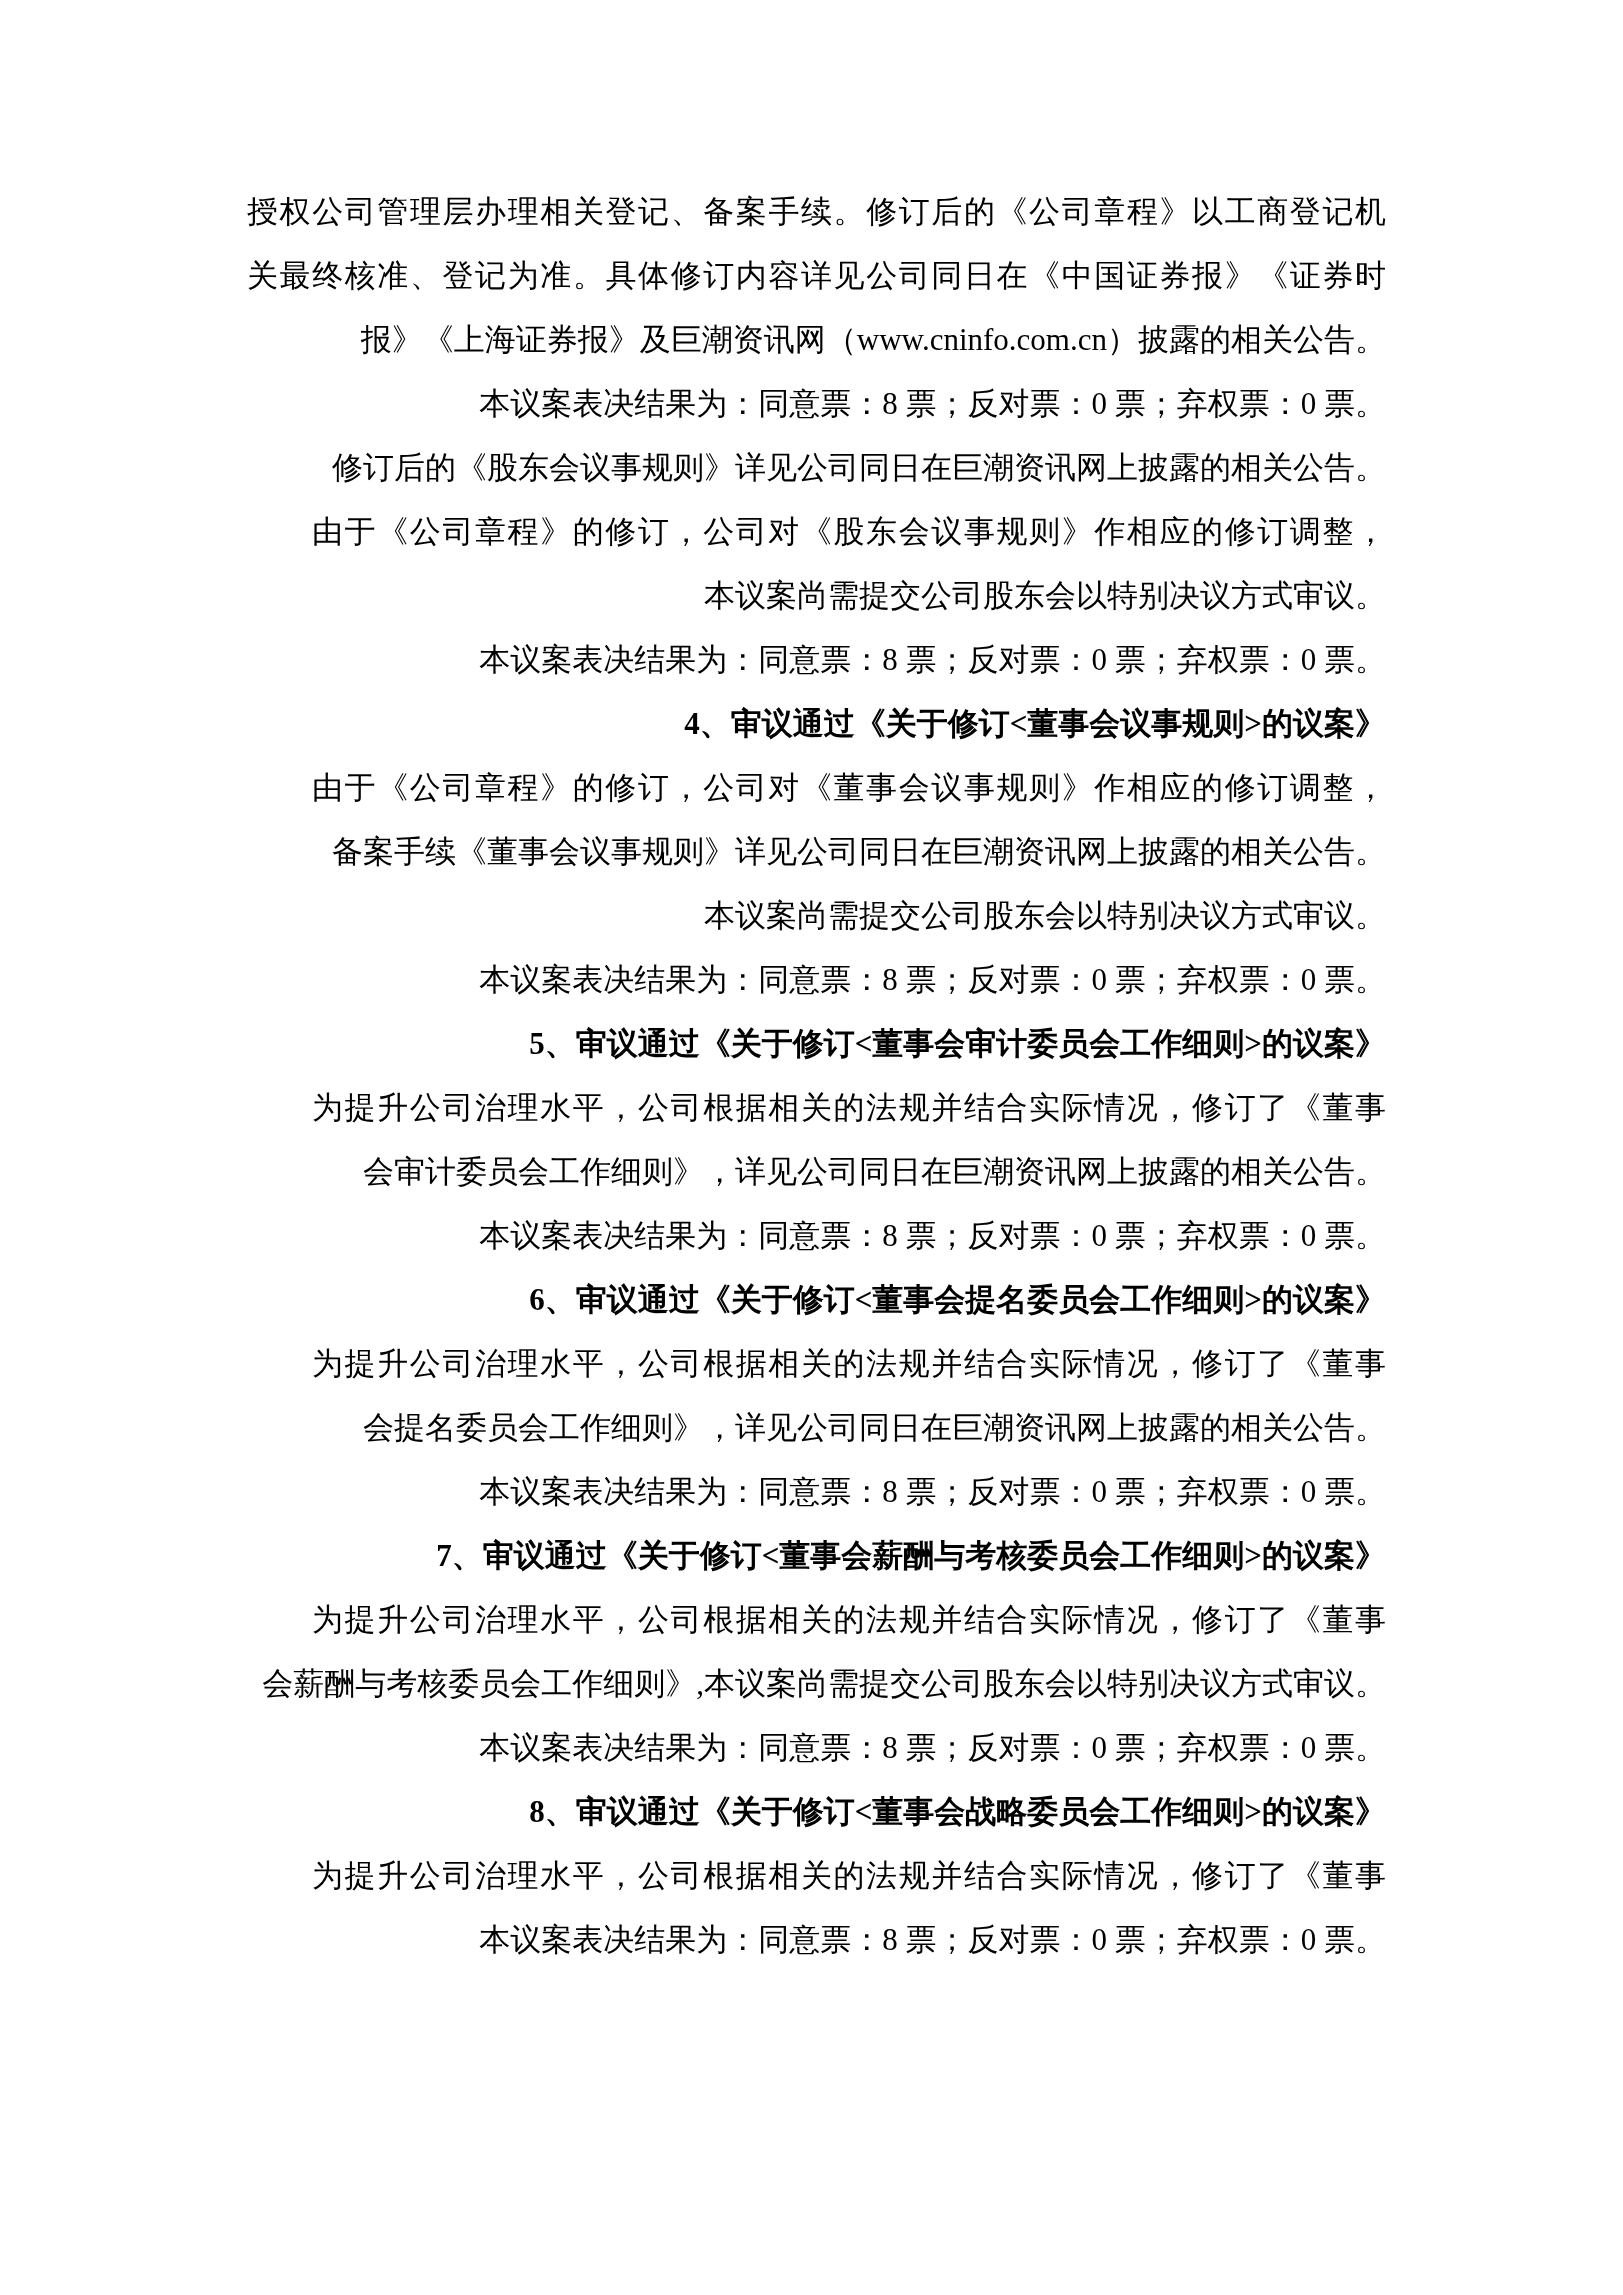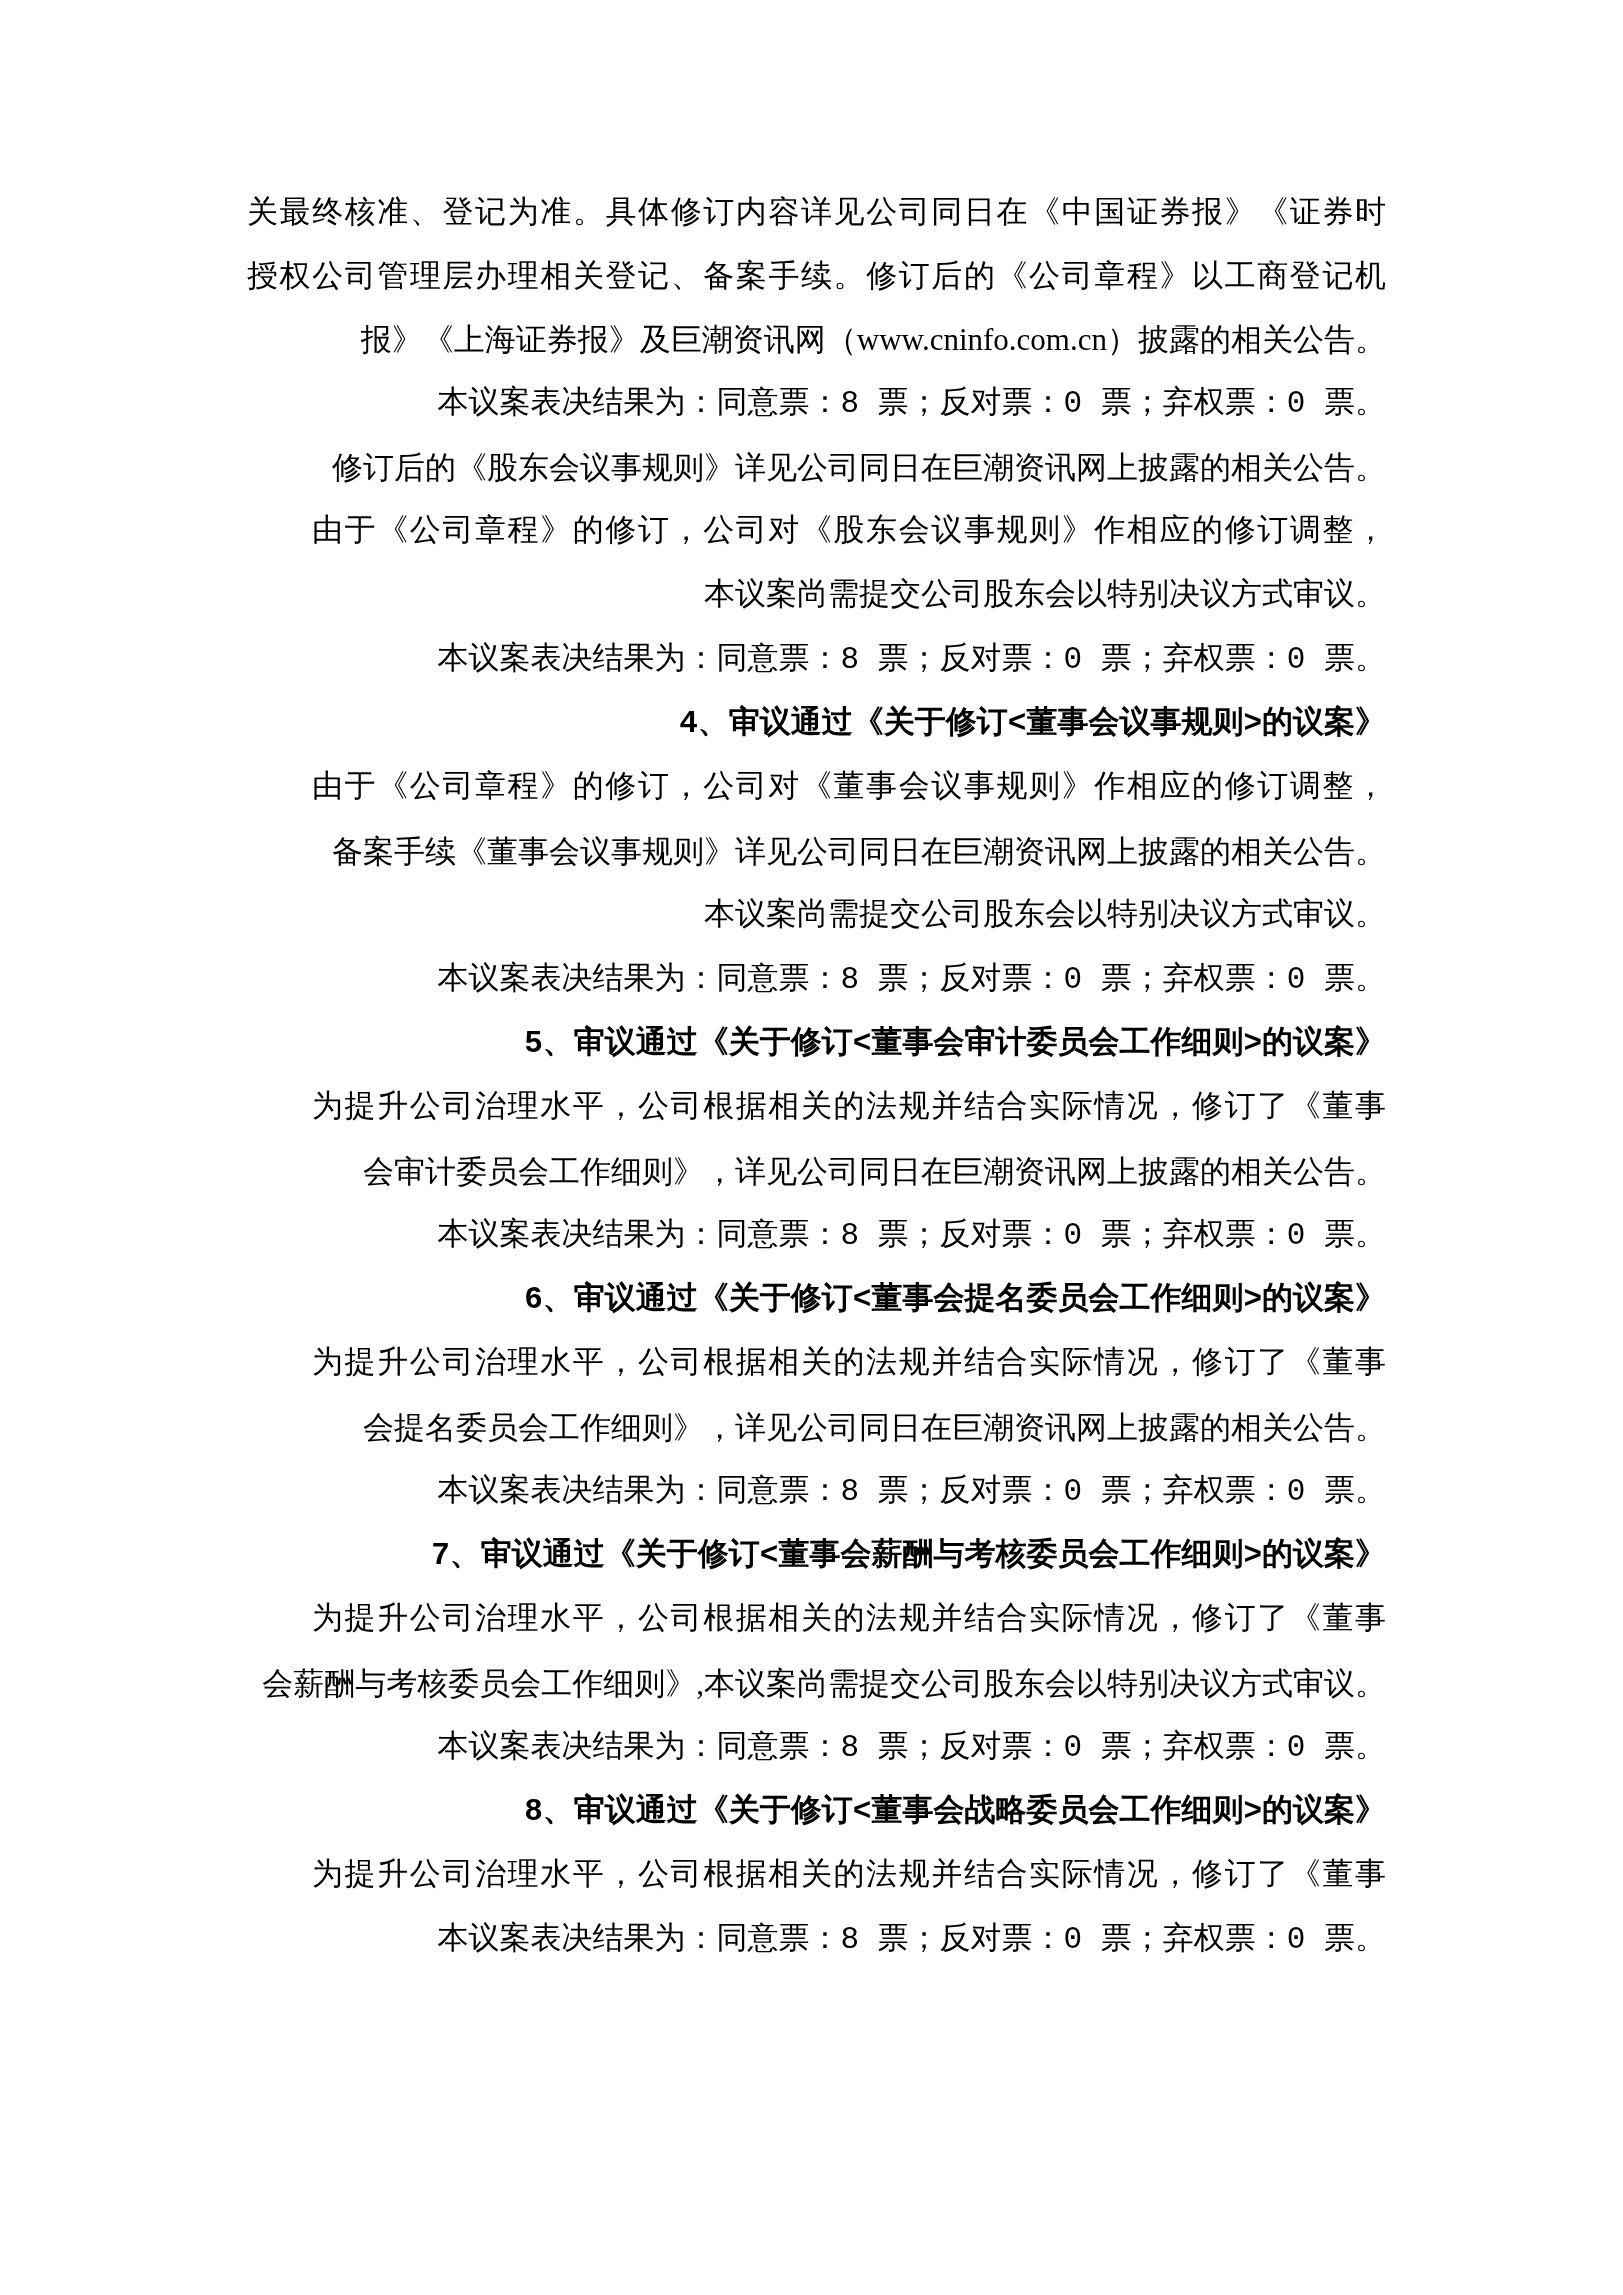--- a/index.html
+++ b/index.html
@@ -24,32 +24,32 @@
   .line {
     display: block;
     height: 64px;
     text-align: right;
   }
   
   .just {
     text-align: justify;
     text-align-last: justify;
   }
-  .indent { text-indent: 65px; font-family: Liberation Mono, monospace; }
+  .indent { text-indent: 65px; }
   .bold { font-weight: bold; }
 </style>
 </head>
 <body>
 
 <div class="page">
   <div class="content">
 
     <div>
+      <span class="line just">授权公司管理层办理相关登记、备案手续。修订后的《公司章程》以工商登记机</span>
       <span class="line just">关最终核准、登记为准。具体修订内容详见公司同日在《中国证券报》《证券时</span>
-      <span class="line just">授权公司管理层办理相关登记、备案手续。修订后的《公司章程》以工商登记机</span>
       <span class="line">报》《上海证券报》及巨潮资讯网（www.cninfo.com.cn）披露的相关公告。</span>
     </div>
 
     <div>
       <span class="line indent">本议案表决结果为：同意票：8 票；反对票：0 票；弃权票：0 票。</span>
     </div>
 
     <div>
       <span class="line">修订后的《股东会议事规则》详见公司同日在巨潮资讯网上披露的相关公告。</span>
       <span class="line indent just">由于《公司章程》的修订，公司对《股东会议事规则》作相应的修订调整，</span>

